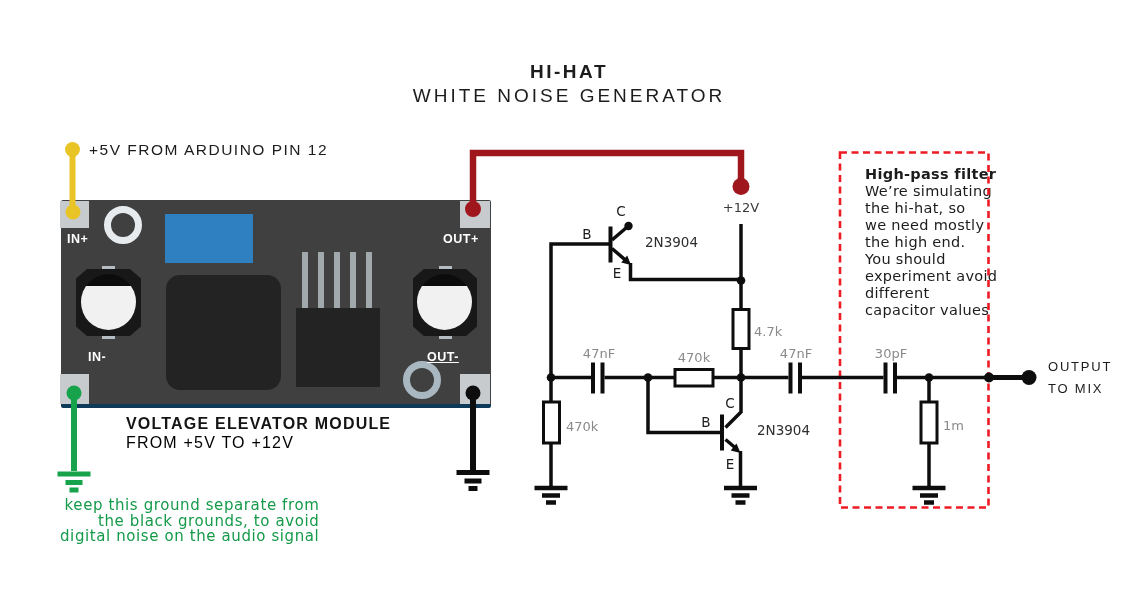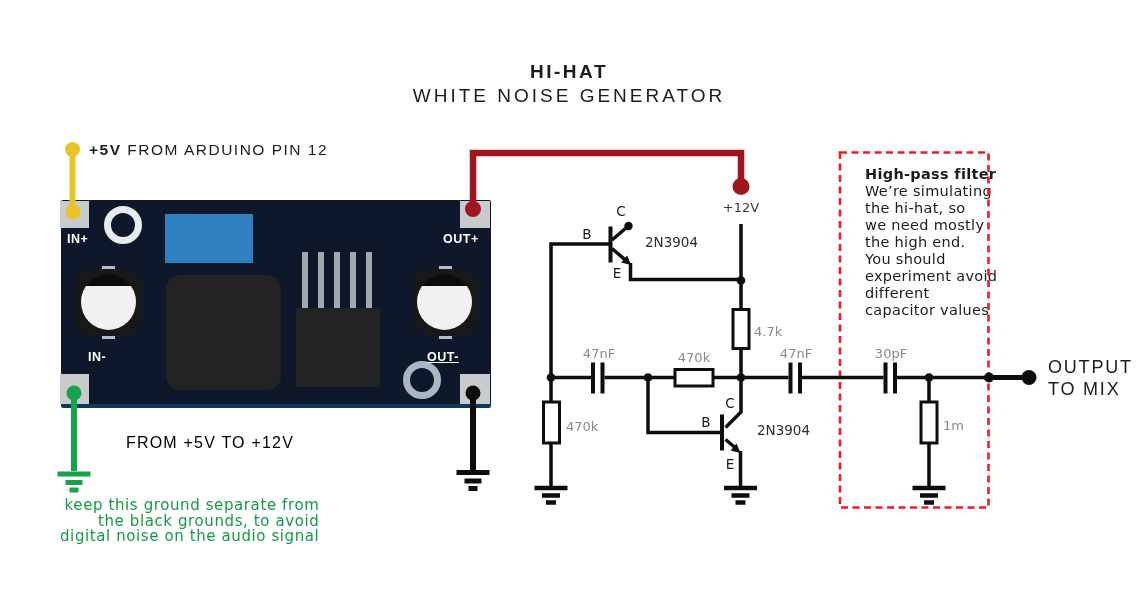--- a/index.html
+++ b/index.html
@@ -6,33 +6,33 @@
   #canvas{position:relative;width:1138px;height:602px;background:#ffffff;overflow:hidden;
           font-family:"Liberation Sans", sans-serif;border-radius:14px;}
   .abs{position:absolute;}
 
   
   .page-title{left:0;top:61px;width:1138px;text-align:center;font-size:19px;font-weight:bold;
               letter-spacing:2.5px;color:#1c1c1c;}
   .page-subtitle{left:0;top:85px;width:1138px;text-align:center;font-size:19px;
                  letter-spacing:3px;color:#1c1c1c;}
   .power-label{left:89px;top:141px;font-size:15.5px;letter-spacing:1.5px;color:#1c1c1c;white-space:nowrap;}
-  .power-label b{font-weight:bold;}
+  .power-label b{font-weight:normal;}
   .module-caption1{left:126px;top:415px;font-size:16px;font-weight:bold;letter-spacing:1.2px;color:#141414;white-space:nowrap;}
   .module-caption2{left:126px;top:434px;font-size:16px;letter-spacing:1.2px;color:#000000;white-space:nowrap;}
   .ground-note{left:60px;top:498px;color:#149a49;font-family:"DejaVu Sans", sans-serif;
                font-size:15px;line-height:15.5px;letter-spacing:0.6px;white-space:nowrap;text-align:right;}
   .highpass-note{left:845px;top:166px;width:150px;color:#1c1c1c;font-family:"DejaVu Sans", sans-serif;
                  font-size:14.5px;line-height:17px;letter-spacing:0.3px;}
   .highpass-note .hp-title{font-weight:bold;}
   .highpass-note div{white-space:nowrap;margin-left:20px;}
-  .output-label{left:1048px;top:356px;font-size:18px;letter-spacing:1.8px;color:#1c1c1c;line-height:22px;white-space:nowrap;}
+  .output-label{left:1048px;top:356px;font-size:13px;letter-spacing:1.8px;color:#1c1c1c;line-height:22px;white-space:nowrap;}
 
   
-  #module{left:61px;top:200px;width:430px;height:204px;background:#0f172a;border-radius:2px;
+  #module{left:61px;top:200px;width:430px;height:204px;background:#404040;border-radius:2px;
           border-bottom:4px solid #0d3a58;}
   .pad{position:absolute;background:#c7cbce;}
   .pin-label{position:absolute;color:#ffffff;font-weight:bold;font-size:12.5px;letter-spacing:0.5px;white-space:nowrap;}
   .ring{position:absolute;width:24px;height:24px;border-radius:50%;}
   .ring.white{border:7px solid #e7ebee;}
   .ring.gray{border:7px solid #a9b7c0;}
   .inductor{position:absolute;background:#2e80c0;}
   .ic{position:absolute;background:#232323;border-radius:14px;}
   .cap{position:absolute;background:#181818;
        clip-path:polygon(17% 0,83% 0,100% 14%,100% 86%,83% 100%,17% 100%,0 86%,0 14%);}
@@ -89,20 +89,21 @@
     <div class="pin" style="left:289px;top:52px;"></div>
     <div class="pin" style="left:305px;top:52px;"></div>
     <div class="pin-body" style="left:235px;top:108px;width:84px;height:79px;"></div>
 
     <div class="pin-label" style="left:6px;top:32px;">IN+</div>
     <div class="pin-label" style="left:7px;top:150px;padding-left:20px;">IN-</div>
     <div class="pin-label" style="left:382px;top:32px;">OUT+</div>
     <div class="pin-label" style="left:366px;top:150px;text-decoration:underline;">OUT-</div>
   </div>
 
+  <div class="abs module-caption1">VOLTAGE ELEVATOR MODULE</div>
   <div class="abs module-caption2">FROM +5V TO +12V</div>
 
   <div class="abs ground-note">
     <div>keep this ground separate from</div>
     <div>the black grounds, to avoid</div>
     <div>digital noise on the audio signal</div>
   </div>
 
   <div class="abs highpass-note">
     <div class="hp-title">High-pass filter</div>

